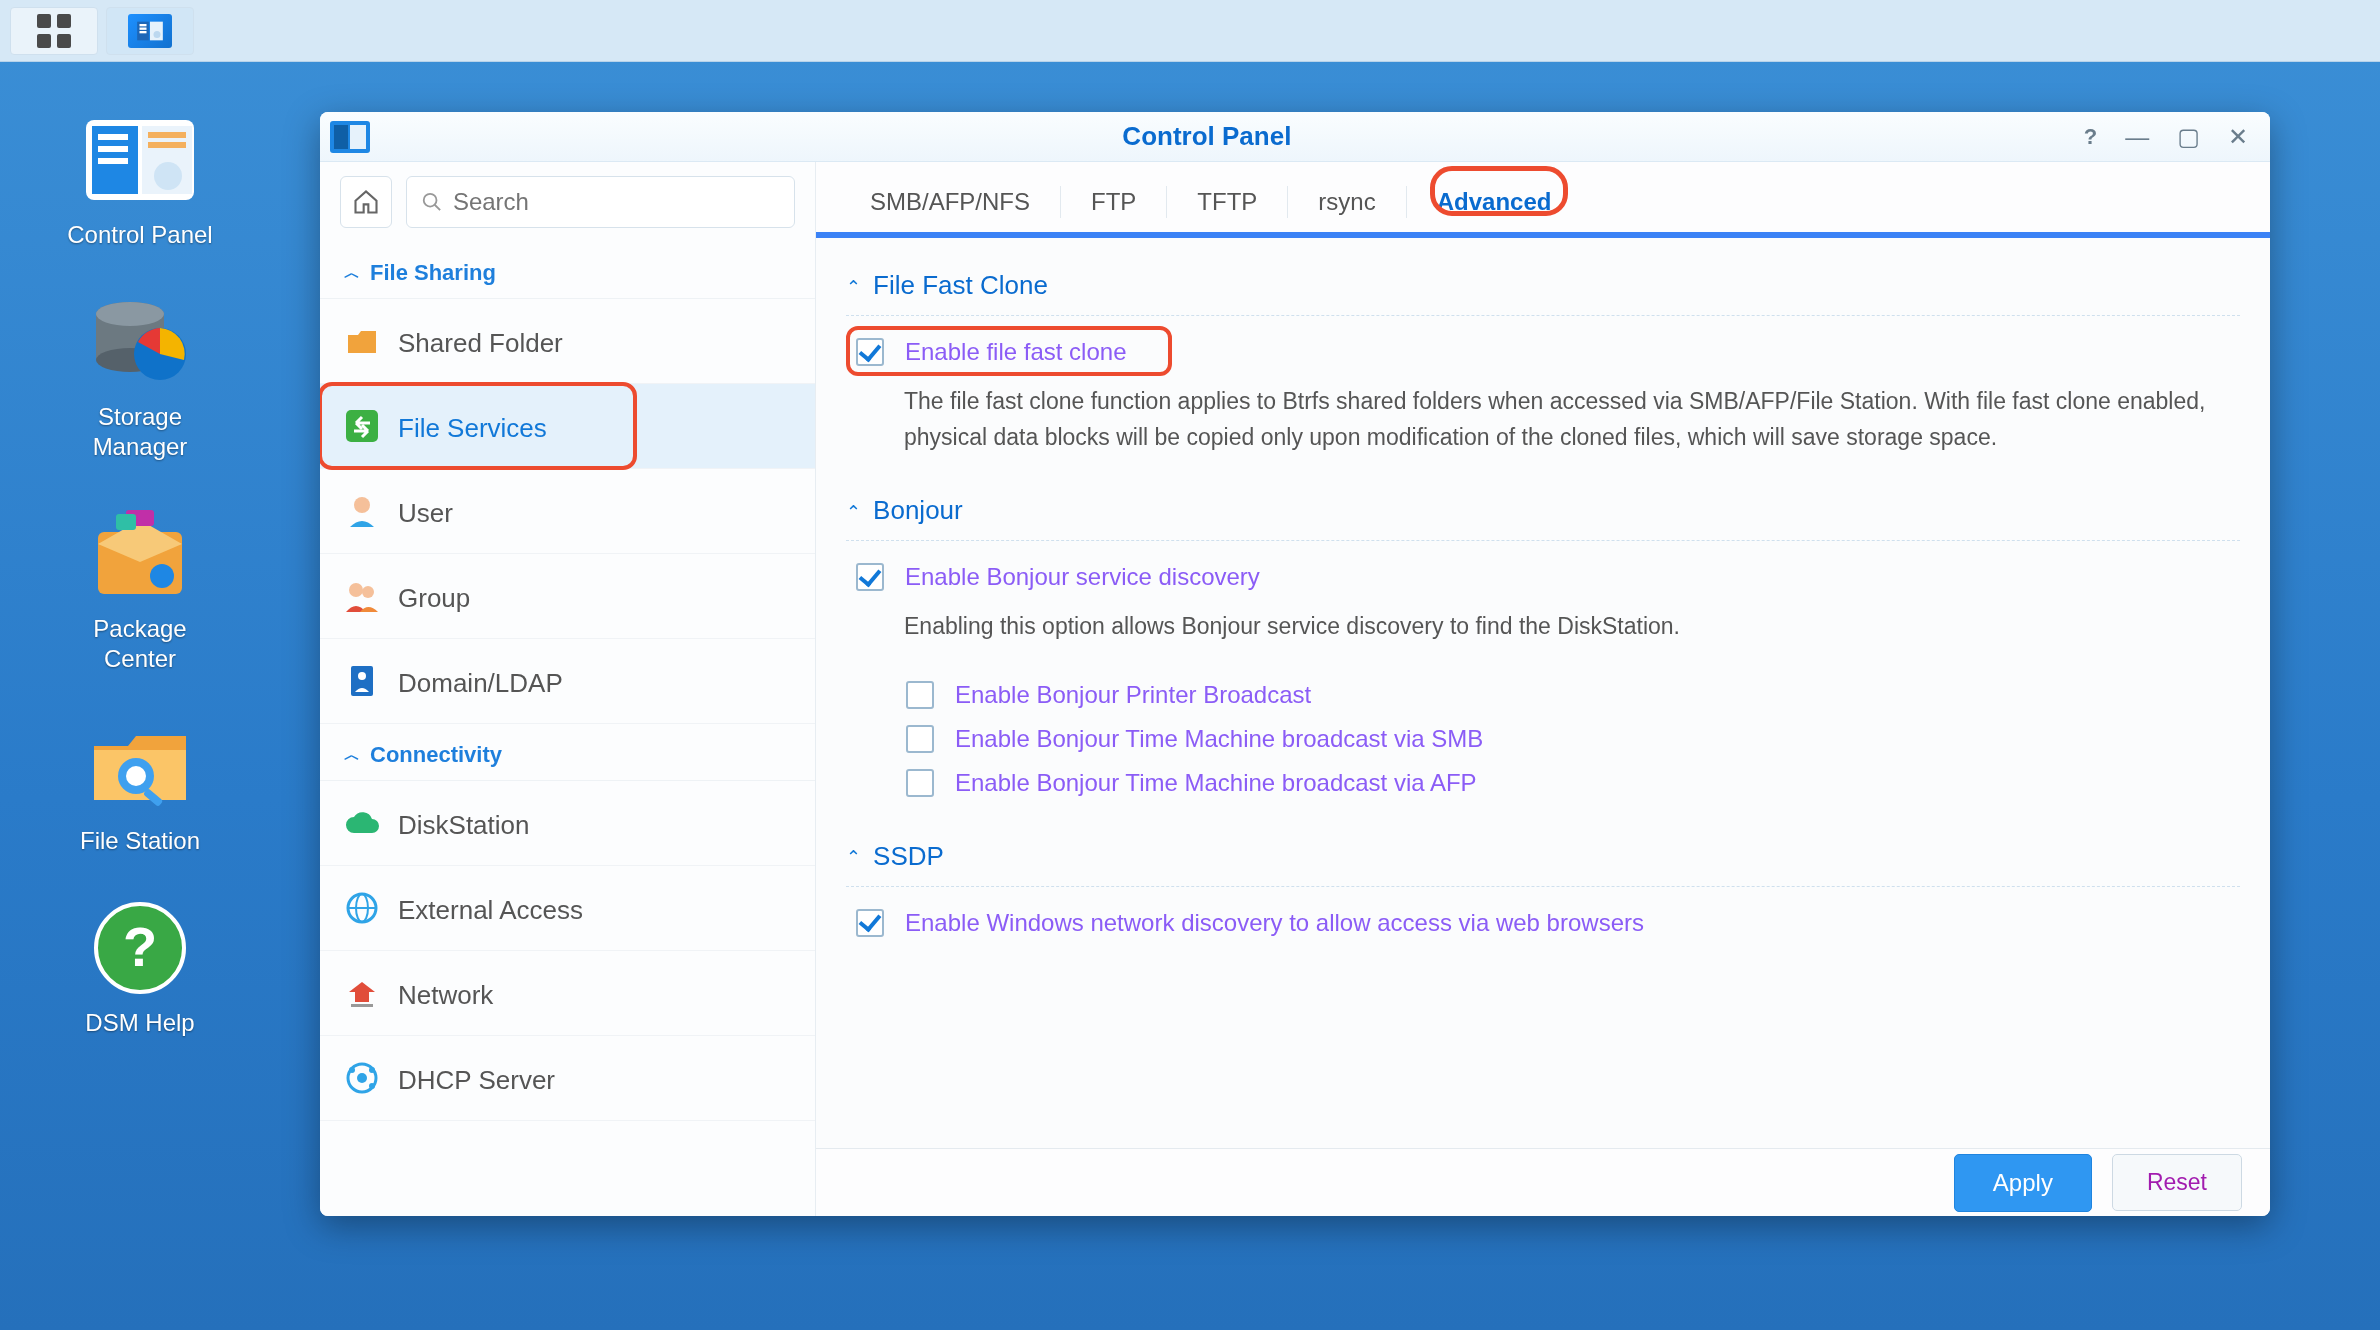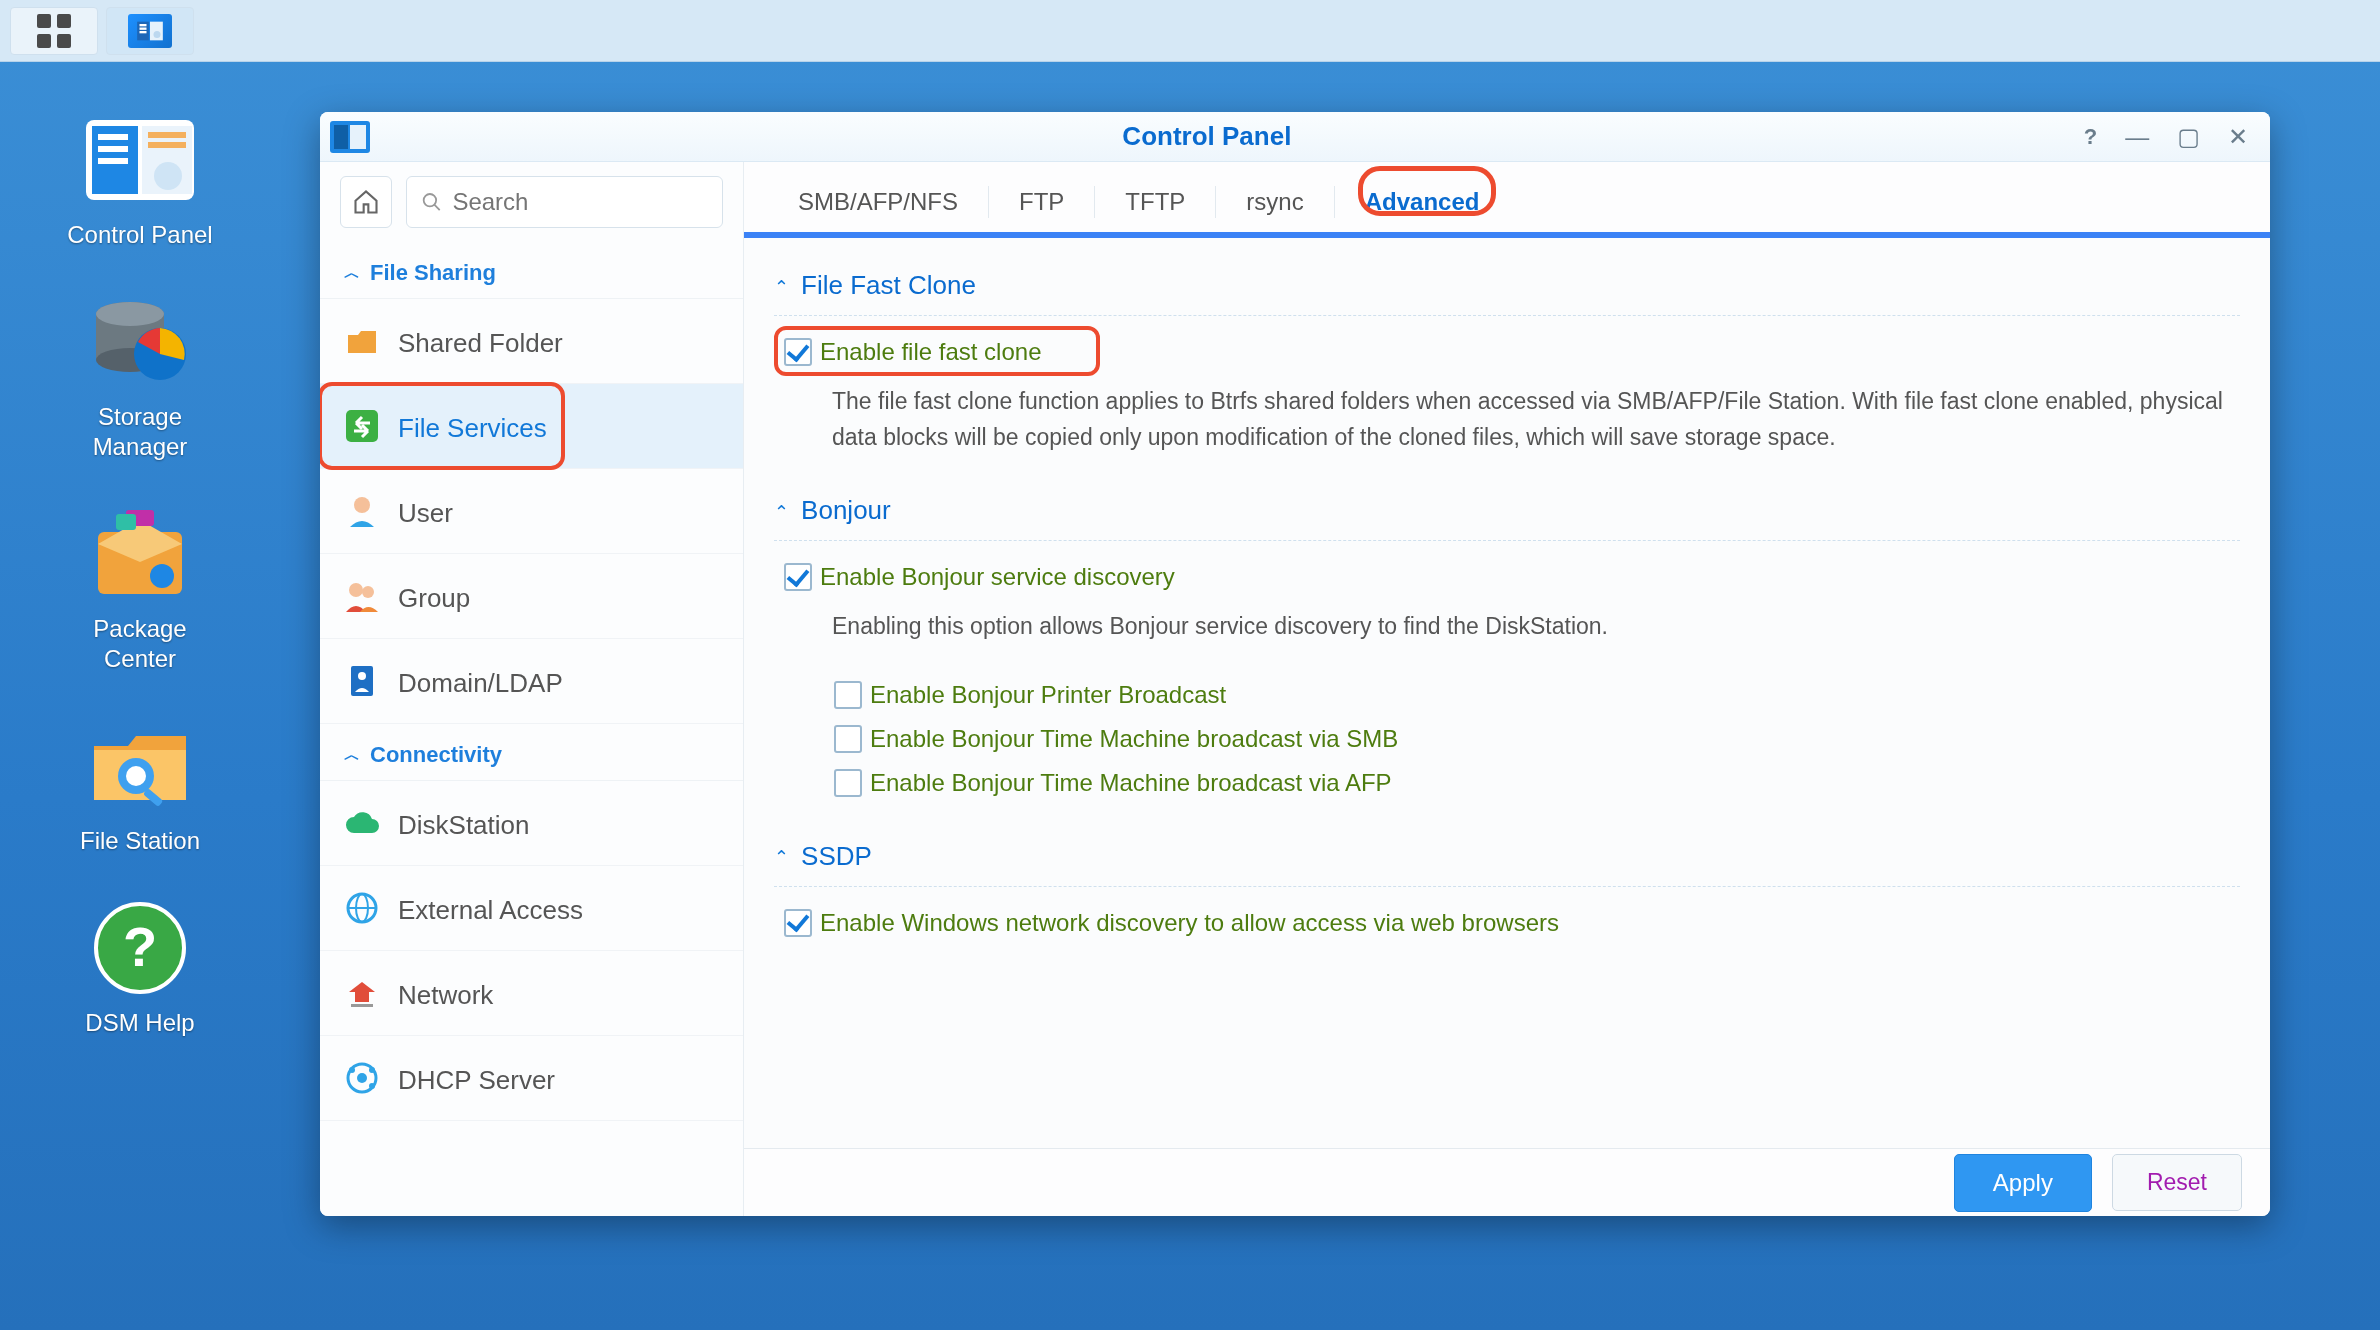--- a/index.html
+++ b/index.html
@@ -25,21 +25,21 @@
   .window { position: absolute; left: 320px; top: 112px; width: 1950px; height: 1104px; background: #fbfcfd; border-radius: 8px; box-shadow: 0 10px 35px rgba(0,0,0,0.35); display: flex; flex-direction: column; overflow: hidden; }
   .titlebar { height: 50px; display: flex; align-items: center; padding: 0 10px; background: linear-gradient(#fafdff,#eef6fc); border-bottom: 1px solid #dbe9f4; }
   .titlebar .title-icon { width: 40px; height: 34px; margin-right: 8px; display:flex;align-items:center;justify-content:center;}
   .titlebar .title { flex: 1; text-align: center; color: #0a6bcf; font-weight: 600; font-size: 26px; margin-left: -48px; }
   .win-ctrls { display: flex; gap: 28px; align-items: center; padding-right: 12px; }
   .win-ctrls span { color: #6a7d8c; font-size: 24px; cursor: pointer; line-height:1; }
 
   .body { flex: 1; display: flex; min-height: 0; }
 
   
-  .sidebar { width: 424px; border-right: 1px solid #e7edf2; display: flex; flex-direction: column; background:#fcfdfe; }
+  .sidebar { width: 496px; border-right: 1px solid #e7edf2; display: flex; flex-direction: column; background:#fcfdfe; }
   .side-top { display: flex; align-items: center; gap: 14px; padding: 14px 20px 14px 20px; }
   .home-btn { width: 52px; height: 52px; border: 1px solid #d7e2eb; border-radius: 6px; background: #fff; display: flex; align-items: center; justify-content: center; cursor: pointer; }
   .search-wrap { flex: 1; height: 52px; border: 1px solid #d7e2eb; border-radius: 6px; background: #fff; display: flex; align-items: center; padding: 0 14px; gap: 10px; }
   .search-wrap input { border: none; outline: none; font-size: 24px; color: #777; background: transparent; width: 100%; }
   .side-scroll { flex: 1; overflow-y: auto; position: relative; }
   .side-scroll::-webkit-scrollbar { width: 14px; }
   .side-scroll::-webkit-scrollbar-thumb { background: #c7d3dc; border-radius: 7px; }
   .cat { color: #1e7fdc; font-weight: 600; font-size: 22px; padding: 18px 24px 12px 24px; display: flex; align-items: center; gap: 10px; border-bottom: 1px solid #eef2f5; }
   .nav-item { display: flex; align-items: flex-end; gap: 18px; padding: 24px 24px; font-size: 26px; color: #555; border-bottom: 1px solid #f0f3f6; cursor: pointer; position: relative; }
   .nav-item.active { background: #e4f1fb; color: #1178d8; }
@@ -51,21 +51,21 @@
   .tabs { display: flex; gap: 0; padding: 10px 24px 0 24px; border-bottom: 6px solid #3b82f6; background:#fdfdfe; }
   .tab { padding: 16px 30px; font-size: 24px; color: #555; cursor: pointer; position: relative; }
   .tab.active { color: #0a6bcf; font-weight: 700; }
   .tabs .sep { width: 1px; background: #e2e9ef; margin: 14px 0; }
   .content { flex: 1; overflow-y: auto; padding: 20px 30px 10px 30px; position: relative; }
   .content::-webkit-scrollbar { width: 14px; }
   .content::-webkit-scrollbar-thumb { background: #c7d3dc; border-radius: 7px; }
 
   .sect-head { color: #0a6bcf; font-size: 26px; display: flex; align-items: center; gap: 12px; padding: 12px 0 14px 0; border-bottom: 1px dashed #cfe0ee; margin-bottom: 14px; }
   .chev { display:inline-block; transform: rotate(180deg); font-size:18px; color:#1178d8; }
-  .check-row { display: flex; align-items: center; gap: 8px; font-size: 24px; color: #4d7c0f; padding: 8px 0 8px 10px; position:relative; }
+  .check-row { display: flex; align-items: center; gap: 21px; font-size: 24px; color: #8b5cf6; padding: 8px 0 8px 10px; position:relative; }
   .cb { width: 28px; height: 28px; border: 2px solid #9bb8cf; border-radius: 3px; background: #fff; display: inline-flex; align-items: center; justify-content: center; cursor: pointer; }
   .cb.checked::after { content: ""; width: 16px; height: 9px; border-left: 4px solid #1178d8; border-bottom: 4px solid #1178d8; transform: rotate(-50deg); margin-top:-4px; }
   .desc { font-size: 23px; color: #555; padding: 10px 4px 28px 58px; line-height: 1.55; }
   .indent { margin-left: 50px; align-items: center; }
   .btn { display:inline-block; padding: 12px 22px; border: 1px solid #cdd9e3; border-radius: 5px; background: #f6f9fb; font-size: 22px; color: #444; cursor: pointer; margin-left: 50px; margin-top: 10px; }
 
   
   .footer { height: 68px; border-top: 1px solid #e4eaef; display: flex; align-items: center; justify-content: flex-end; gap: 20px; padding: 0 28px; background:#fdfdfe; }
   .btn-primary { background: #2f97f2; color: #fff; border: 1px solid #1f84df; padding: 14px 38px; border-radius: 5px; font-size: 24px; cursor: pointer; }
   .btn-secondary { background: #f6f9fb; color: #a21caf; border: 1px solid #cdd9e3; padding: 14px 34px; border-radius: 5px; font-size: 23px; cursor: pointer; }

